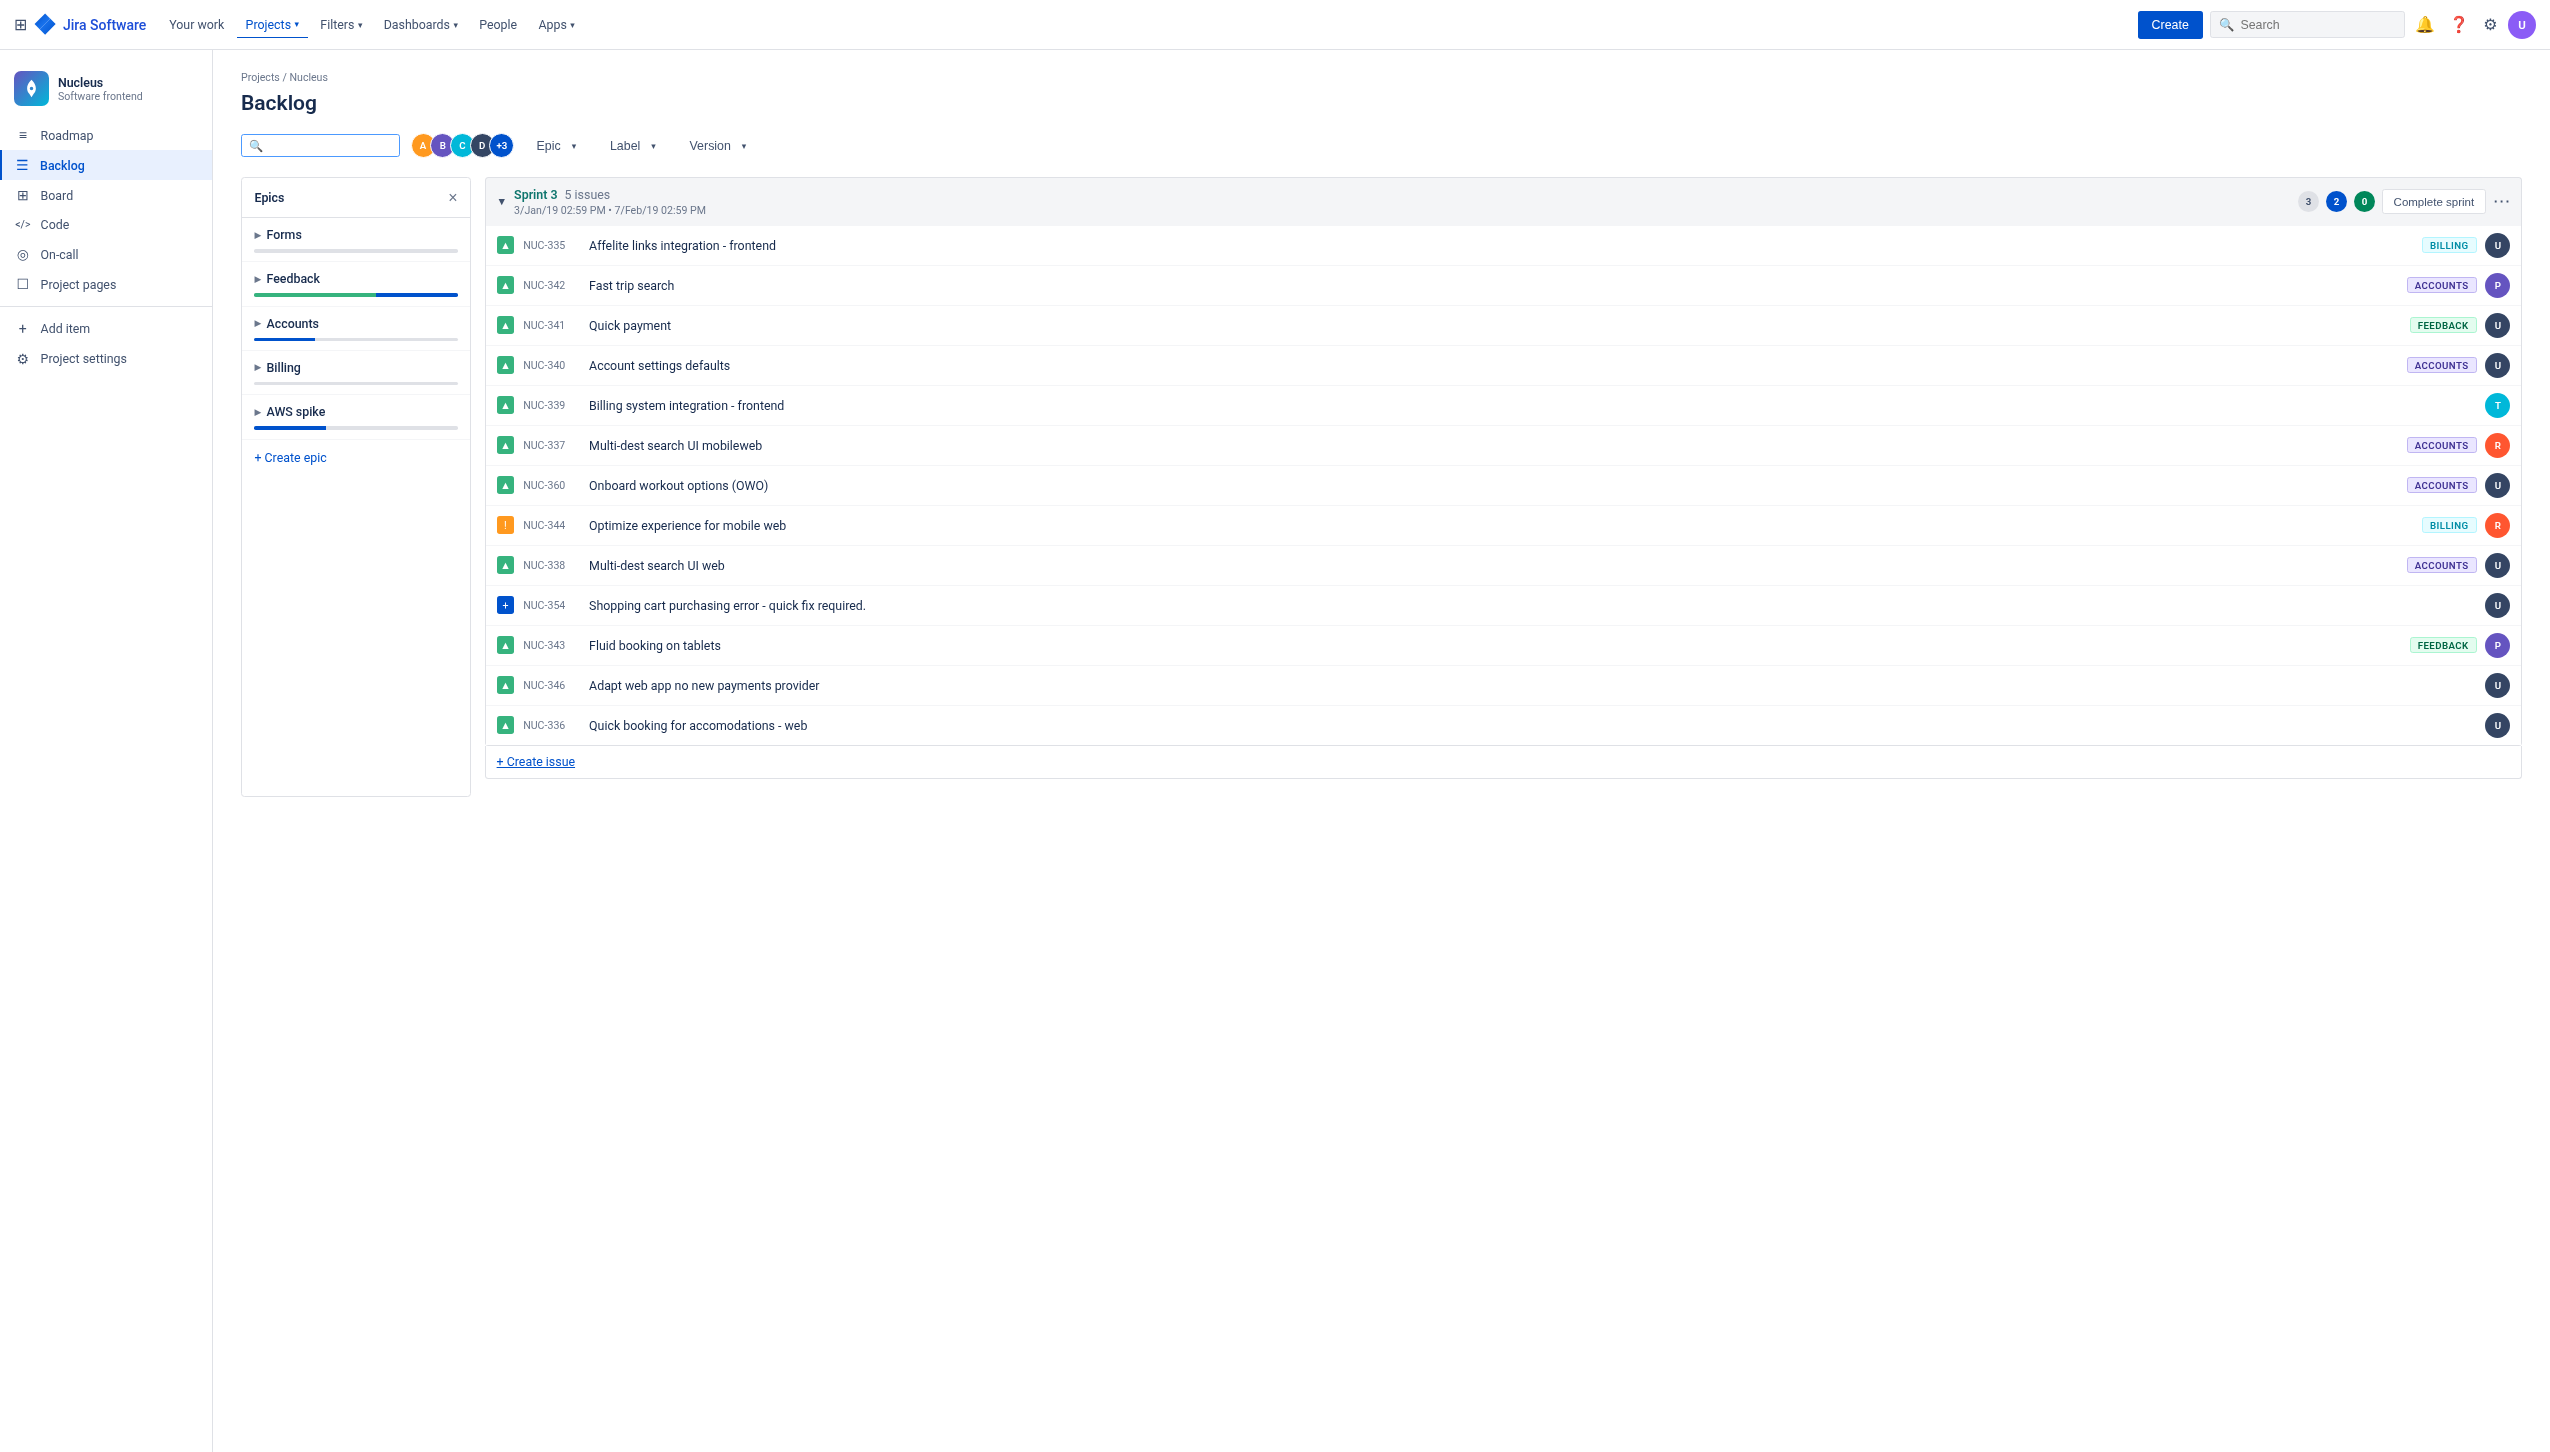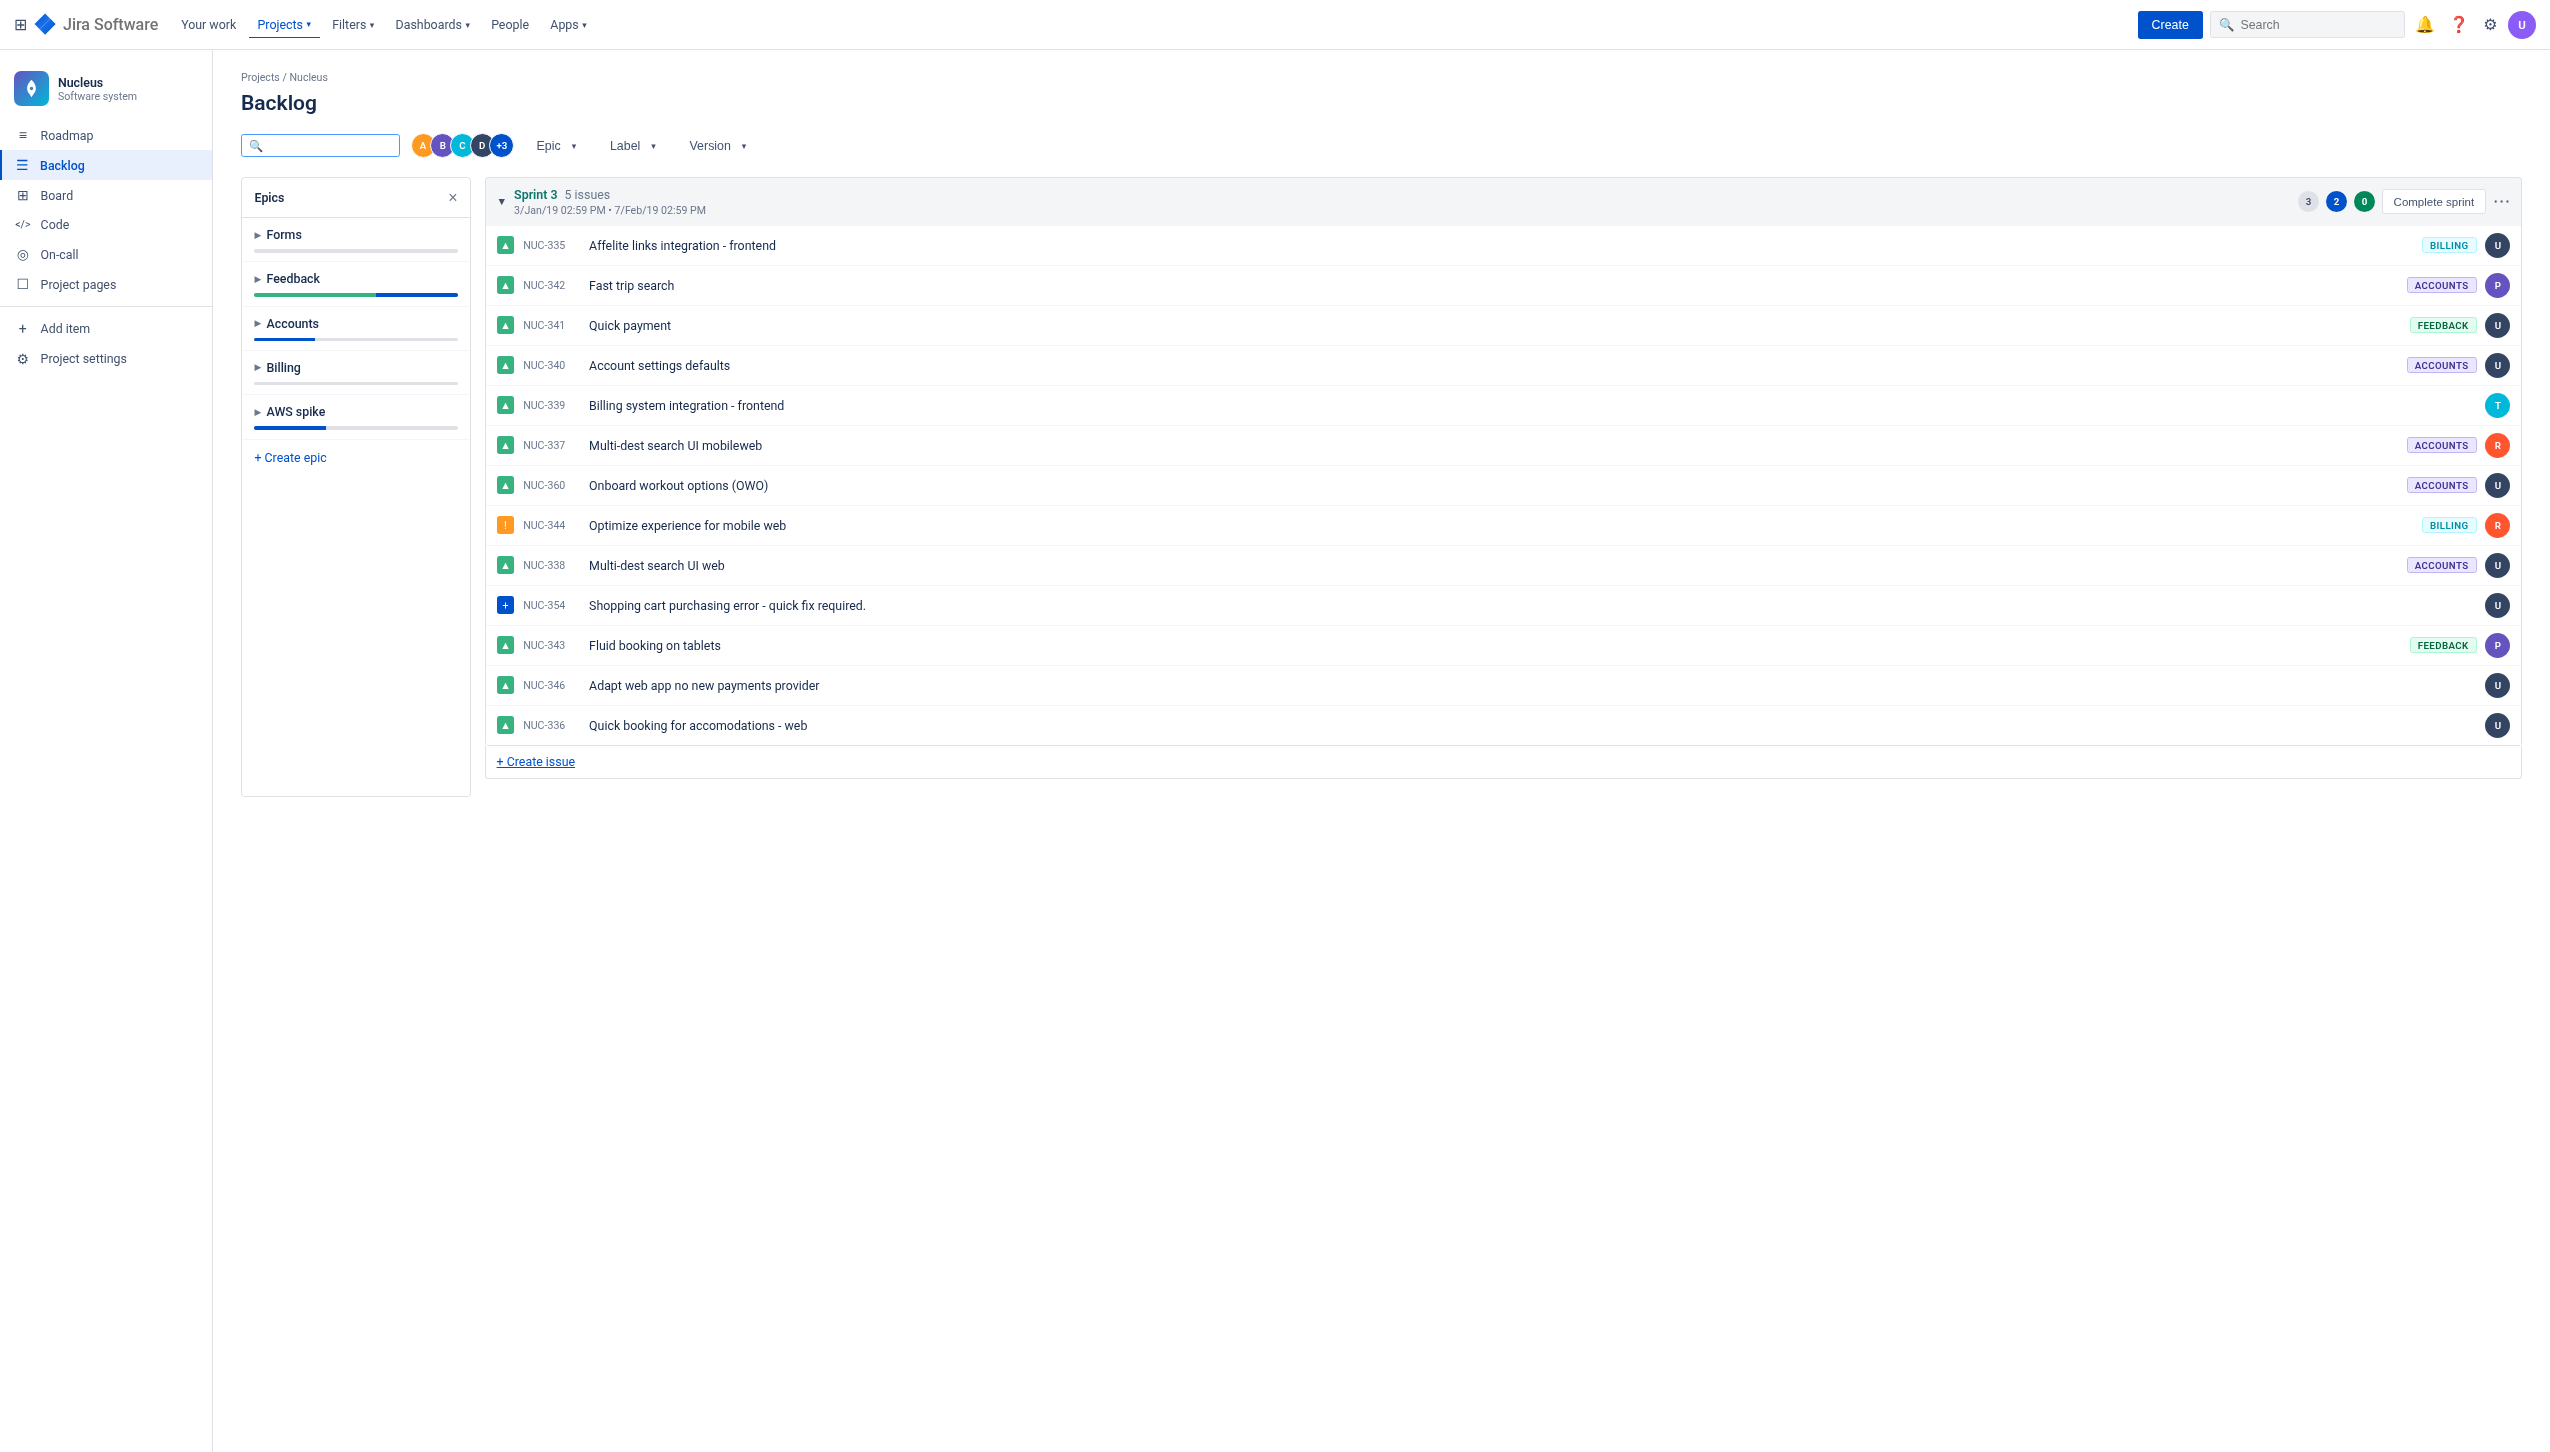--- a/index.html
+++ b/index.html
@@ -7,21 +7,21 @@
 
     
     .topnav {
       display: flex; align-items: center; background: #fff; height: 50px;
       border-bottom: 0.9px solid #dfe1e6; padding: 0 14px; gap: 7px;
       position: fixed; top: 0; left: 0; right: 0; z-index: 100;
     }
     .topnav-logo { display: flex; align-items: center; gap: 5.3px; margin-right: 7px; }
     .topnav-logo .grid-icon { font-size: 16px; color: #42526e; cursor: pointer; }
     .jira-diamond { width: 25px; height: 25px; }
-    .jira-wordmark { font-size: 16px; font-weight: 500; color: #737373; }
+    .jira-wordmark { font-size: 14px; font-weight: 500; color: #1d4ed8; }
     .topnav-links { display: flex; align-items: center; gap: 3.5px; flex: 1; }
     .topnav-link {
       padding: 5.3px 8.9px; border-radius: 2.7px; cursor: pointer;
       font-size: 12.4px; color: #42526e; display: flex; align-items: center; gap: 3.5px;
       white-space: nowrap;
     }
     .topnav-link.active { color: #0052cc; border-bottom: 1.8px solid #0052cc; border-radius: 0; }
     .topnav-link .chevron { font-size: 8.9px; }
     .topnav-right { display: flex; align-items: center; gap: 7px; margin-left: auto; }
     .search-bar {
@@ -197,21 +197,21 @@
 
   <aside class="sidebar">
     <div class="sidebar-project">
       <div class="project-icon">
         <svg viewBox="0 0 24 24" fill="white">
           <path d="M12 2C12 2 7 6 7 12c0 2.5 1 4.5 2.5 6L12 22l2.5-4C16 16.5 17 14.5 17 12c0-6-5-10-5-10zm0 8a2 2 0 110 4 2 2 0 010-4z"></path>
         </svg>
       </div>
       <div class="project-info">
         <span class="project-name">Nucleus</span>
-        <span class="project-type">Software system</span>
+        <span class="project-type">Software frontend</span>
       </div>
     </div>
     <nav class="sidebar-nav">
       <div class="sidebar-item">
         <span class="si-icon">≡</span>
         <span>Roadmap</span>
       </div>
       <div class="sidebar-item active">
         <span class="si-icon">☰</span>
         <span>Backlog</span>

